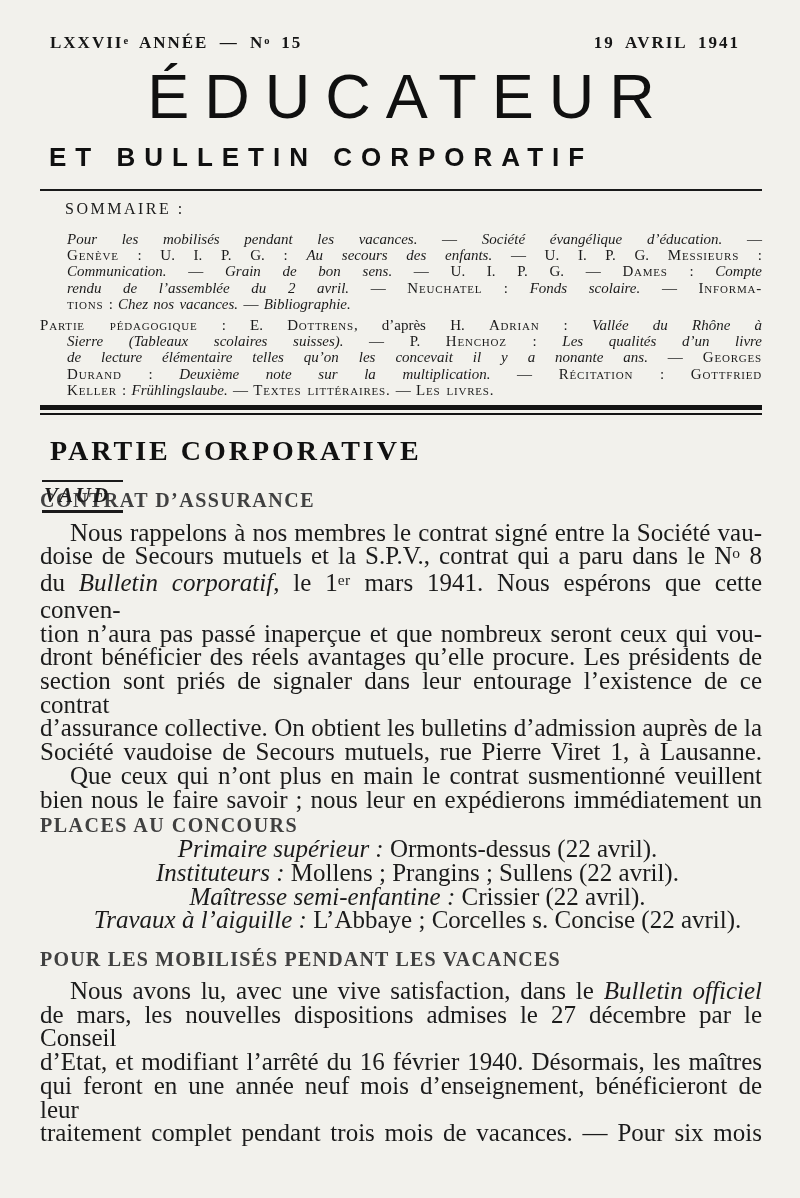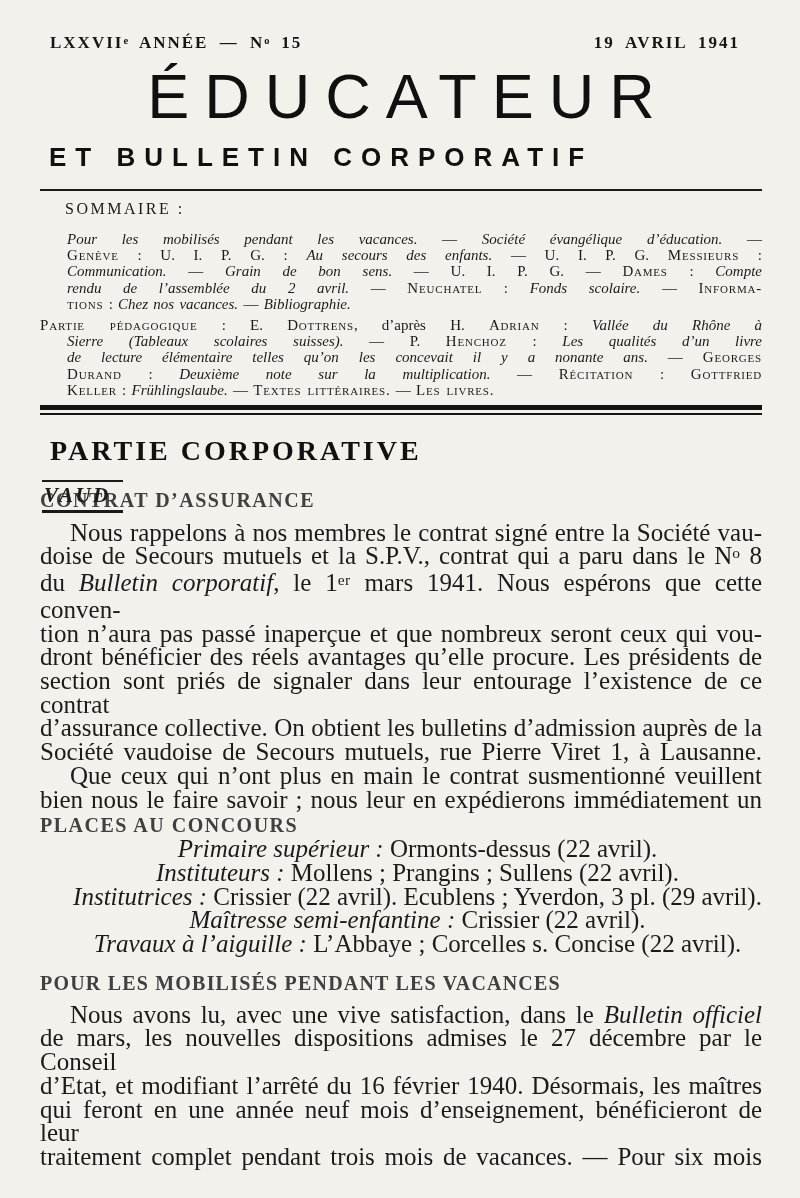--- a/index.html
+++ b/index.html
@@ -129,21 +129,20 @@
   <div class="body-para indent-first">
       <div class="tline first"><span class="seg-n">Que ceux qui n’ont plus en main le contrat susmentionné veuillent</span></div>
       <div class="tline last"><span class="seg-n">bien nous le faire savoir ; nous leur en expédierons immédiatement un</span></div>
     </div>
 
 
   <h3 class="article-title concours-title">PLACES AU CONCOURS</h3>
   <div class="body-para list">
       <div class="tline first"><span class="seg-i">Primaire supérieur : </span><span class="seg-n">Ormonts-dessus (22 avril).</span></div>
       <div class="tline"><span class="seg-i">Instituteurs : </span><span class="seg-n">Mollens ; Prangins ; Sullens (22 avril).</span></div>
-      <div class="tline"><span class="seg-i">Institutrices : </span><span class="seg-n">Crissier (22 avril). Ecublens ; Yverdon, 3 pl. (29 avril).</span></div>
       <div class="tline"><span class="seg-i">Maîtresse semi-enfantine : </span><span class="seg-n">Crissier (22 avril).</span></div>
       <div class="tline last"><span class="seg-i">Travaux à l’aiguille : </span><span class="seg-n">L’Abbaye ; Corcelles s. Concise (22 avril).</span></div>
     </div>
 
   <h3 class="article-title mobilises-title">POUR LES MOBILISÉS PENDANT LES VACANCES</h3>
   <div class="body-para indent-first">
       <div class="tline first"><span class="seg-n">Nous avons lu, avec une vive satisfaction, dans le </span><span class="seg-i">Bulletin officiel</span></div>
       <div class="tline"><span class="seg-n">de mars, les nouvelles dispositions admises le 27 décembre par le Conseil</span></div>
       <div class="tline"><span class="seg-n">d’Etat, et modifiant l’arrêté du 16 février 1940. Désormais, les maîtres</span></div>
       <div class="tline"><span class="seg-n">qui feront en une année neuf mois d’enseignement, bénéficieront de leur</span></div>

